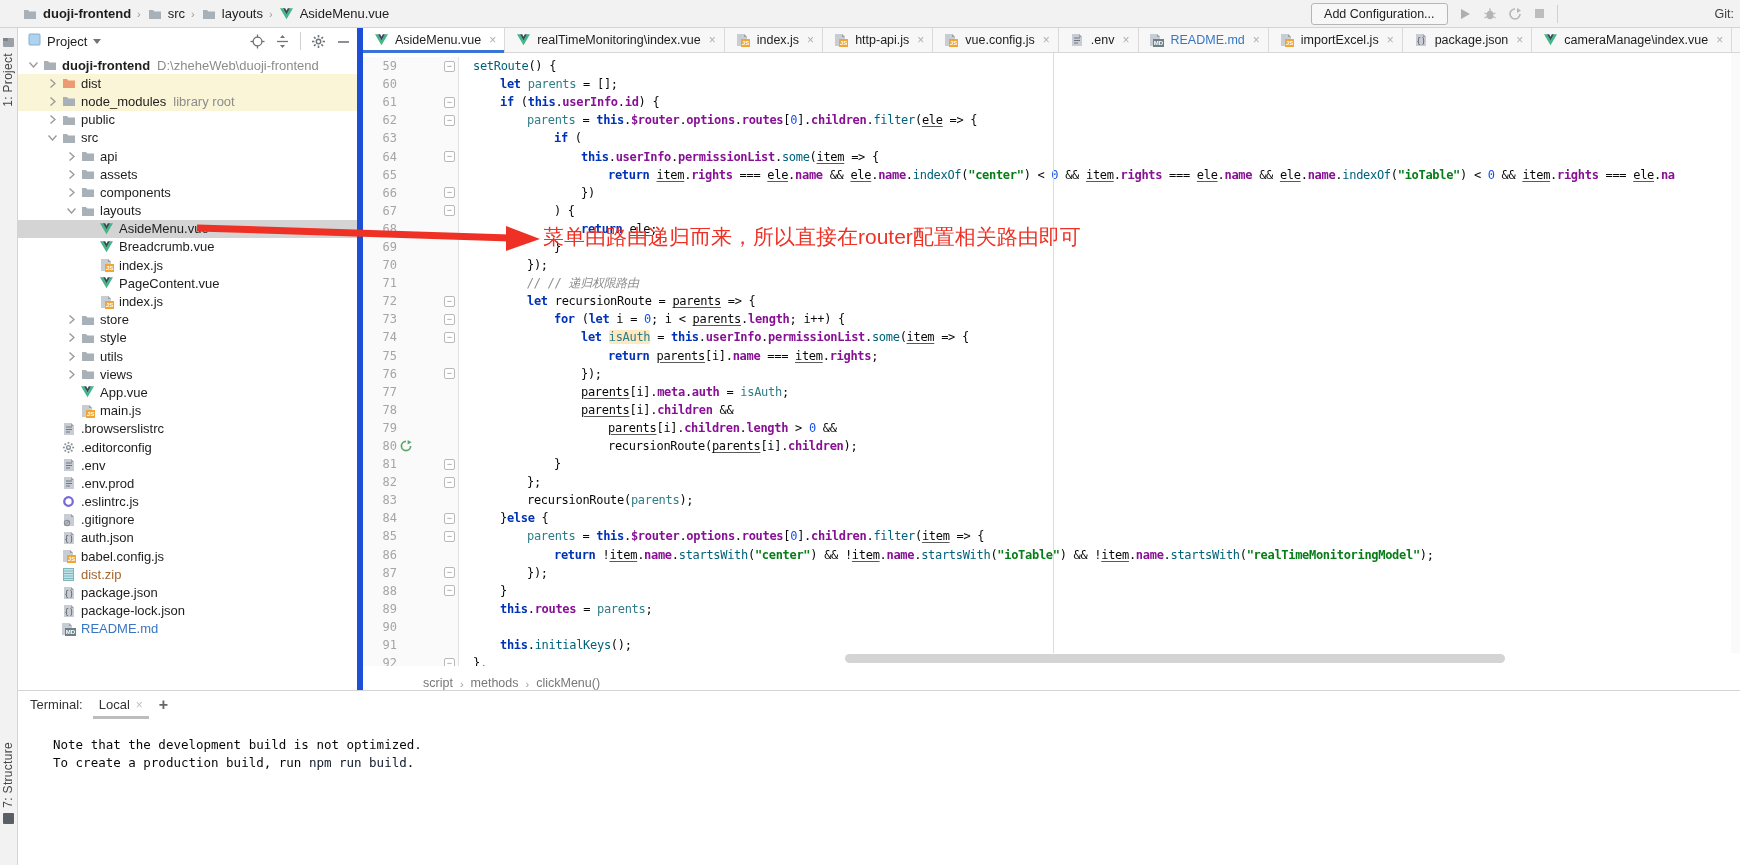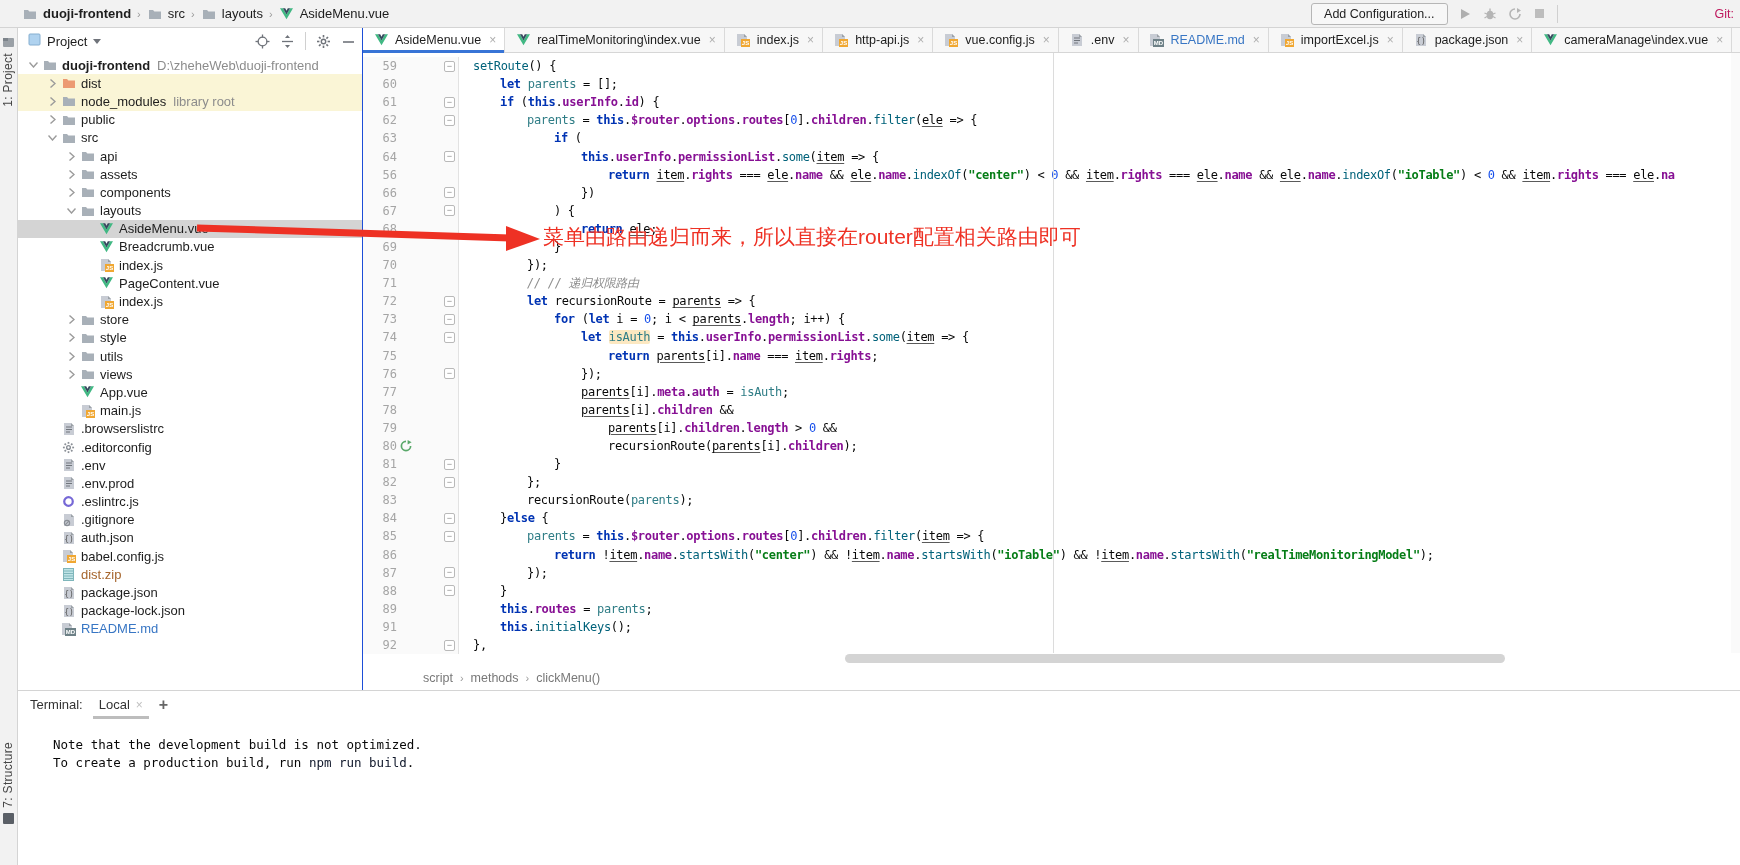--- a/index.html
+++ b/index.html
@@ -10,31 +10,31 @@
   
   #toolbar { left:0; top:0; width:1740px; height:28px; background:#f2f2f2; border-bottom:1px solid #d4d4d4; display:flex; align-items:center; }
   #crumbs { display:flex; align-items:center; padding-left:22px; gap:4px; }
   .crumb { display:flex; align-items:center; gap:5px; }
   .crumb-sep { color:#9a9a9a; font-size:11px; padding:0 2px; }
   .crumb.bold span.lbl { font-weight:bold; }
   #toolbar-right { margin-left:auto; display:flex; align-items:center; gap:9px; padding-right:6px; }
   #add-config { border:1px solid #b6b6b6; background:#f7f7f7; border-radius:3px; font-size:12.5px; color:#1d1d1d; padding:3px 12px; font-family:"Liberation Sans",sans-serif; }
   .tb-ico { width:16px; height:16px; display:inline-flex; align-items:center; justify-content:center; }
   .tb-sep { width:1px; height:18px; background:#d0d0d0; }
-  #git-label { font-size:12.5px; color:#be185d; padding-left:148px; white-space:nowrap; }
+  #git-label { font-size:12.5px; color:#404040; padding-left:148px; white-space:nowrap; }
 
   
   #stripe { left:0; top:28px; width:18px; height:837px; background:#f2f2f2; border-right:1px solid #d4d4d4; }
   .vtext { writing-mode:vertical-rl; transform:rotate(180deg); font-size:12px; color:#454545; letter-spacing:.3px; }
   #stripe-top { position:absolute; left:1px; top:8px; display:flex; flex-direction:column; align-items:center; gap:4px; }
   #stripe-bottom { position:absolute; left:1px; bottom:40px; display:flex; flex-direction:column; align-items:center; gap:4px; }
   .stripe-ico { width:13px; height:13px; }
 
   
-  #project { left:18px; top:28px; width:345px; height:662px; background:#ffffff; border-right:1px solid #1d4ed8; overflow:hidden; }
+  #project { left:18px; top:28px; width:345px; height:662px; background:#ffffff; border-right:6px solid #1d4ed8; overflow:hidden; }
   #project-header { height:26px; display:flex; align-items:center; padding:0 6px 0 10px; }
   #project-title { display:flex; align-items:center; gap:6px; font-size:13px; }
   #project-header .hdr-icons { margin-left:auto; display:flex; align-items:center; gap:10px; color:#6f737a; }
   .hicon { width:15px; height:15px; display:inline-flex; }
   #tree { position:absolute; top:28px; left:0; right:0; }
   .trow { height:18.2px; display:flex; align-items:center; white-space:nowrap; font-size:13px; }
   .trow .arr { width:15px; display:inline-flex; justify-content:center; color:#9b9b9b; flex:none; }
   .trow .fic { width:17px; display:inline-flex; justify-content:center; flex:none; }
   .trow .lbl { padding-left:4px; }
   .trow .hint { padding-left:7px; color:#8c8c8c; }
@@ -59,21 +59,21 @@
   .s-kw{color:#0033b3;font-weight:bold} .s-pl{color:#080808} .s-mem{color:#871094;font-weight:600}
   .s-fn{color:#00627a} .s-str{color:#067d17;font-weight:bold} .s-num{color:#1750eb}
   .s-com{color:#8c8c8c;font-style:italic} .s-var{color:#2f7d86}
   .s-param{color:#080808;text-decoration:underline;text-underline-offset:2px;text-decoration-color:#5a5a5a}
   .s-hl{color:#2f7d86;background:#fce8c1;border-radius:2px}
   #margin-guide { left:1053px; top:53px; width:1px; height:600px; background:#dcdcdc; }
   #hscroll { left:845px; top:654px; width:660px; height:9px; background:#d4d4d4; border-radius:5px; }
   #vscroll { left:1731px; top:53px; width:9px; height:600px; background:#fafafa; }
 
   
-  #status-bc { left:363px; top:666px; width:1377px; height:24px; background:#ffffff; display:flex; align-items:center; padding-left:60px; gap:7px; color:#787878; font-size:12.5px; }
+  #status-bc { left:363px; top:666px; width:1377px; height:24px; background:#ffffff; display:flex; align-items:flex-end; padding-left:60px; gap:7px; color:#787878; font-size:12.5px; }
   #status-bc .sep { color:#9a9a9a; font-size:11px; }
 
   
   #terminal { left:18px; top:690px; width:1722px; height:175px; background:#ffffff; border-top:1px solid #d4d4d4; }
   #term-head { height:27px; display:flex; align-items:center; padding-left:12px; gap:14px; }
   #term-label { color:#333; }
   #term-tab { position:relative; display:flex; align-items:center; gap:6px; color:#333; padding:5px 2px; }
   #term-tab::after { content:""; position:absolute; left:-4px; right:-4px; bottom:-2px; height:3px; background:#bdbdbd; }
   #term-tab .x { color:#c0c0c0; font-size:12px; }
   #term-plus { color:#666; font-size:16px; font-weight:bold; }
@@ -874,21 +874,21 @@
       </div>
       <div class="cline">
         <div class="gut">
           <span class="num">64</span>
           <span class="fold">−</span>
         </div>
         <div class="codecell" style="padding-left: 122px;"><span class="s-kw">this</span><span class="s-pl">.</span><span class="s-mem">userInfo</span><span class="s-pl">.</span><span class="s-mem">permissionList</span><span class="s-pl">.</span><span class="s-fn">some</span><span class="s-pl">(</span><span class="s-param">item</span><span class="s-pl"> =&gt; {</span></div>
       </div>
       <div class="cline">
         <div class="gut">
-          <span class="num">56</span>
+          <span class="num">65</span>
         </div>
         <div class="codecell" style="padding-left: 149px;"><span class="s-kw">return </span><span class="s-param">item</span><span class="s-pl">.</span><span class="s-mem">rights</span><span class="s-pl"> === </span><span class="s-param">ele</span><span class="s-pl">.</span><span class="s-mem">name</span><span class="s-pl"> &amp;&amp; </span><span class="s-param">ele</span><span class="s-pl">.</span><span class="s-mem">name</span><span class="s-pl">.</span><span class="s-fn">indexOf</span><span class="s-pl">(</span><span class="s-str">"center"</span><span class="s-pl">) &lt; </span><span class="s-num">0</span><span class="s-pl"> &amp;&amp; </span><span class="s-param">item</span><span class="s-pl">.</span><span class="s-mem">rights</span><span class="s-pl"> === </span><span class="s-param">ele</span><span class="s-pl">.</span><span class="s-mem">name</span><span class="s-pl"> &amp;&amp; </span><span class="s-param">ele</span><span class="s-pl">.</span><span class="s-mem">name</span><span class="s-pl">.</span><span class="s-fn">indexOf</span><span class="s-pl">(</span><span class="s-str">"ioTable"</span><span class="s-pl">) &lt; </span><span class="s-num">0</span><span class="s-pl"> &amp;&amp; </span><span class="s-param">item</span><span class="s-pl">.</span><span class="s-mem">rights</span><span class="s-pl"> === </span><span class="s-param">ele</span><span class="s-pl">.</span><span class="s-mem">na</span></div>
       </div>
       <div class="cline">
         <div class="gut">
           <span class="num">66</span>
           <span class="fold">−</span>
         </div>
         <div class="codecell" style="padding-left: 122px;"><span class="s-pl">})</span></div>
       </div>
@@ -1039,20 +1039,26 @@
           <span class="num">88</span>
           <span class="fold">−</span>
         </div>
         <div class="codecell" style="padding-left: 41px;"><span class="s-pl">}</span></div>
       </div>
       <div class="cline">
         <div class="gut">
           <span class="num">89</span>
         </div>
         <div class="codecell" style="padding-left: 41px;"><span class="s-kw">this</span><span class="s-pl">.</span><span class="s-mem">routes</span><span class="s-pl"> = </span><span class="s-var">parents</span><span class="s-pl">;</span></div>
+      </div>
+      <div class="cline">
+        <div class="gut">
+          <span class="num">90</span>
+        </div>
+        <div class="codecell" style="padding-left: 14px;"></div>
       </div>
       <div class="cline">
         <div class="gut">
           <span class="num">91</span>
         </div>
         <div class="codecell" style="padding-left: 41px;"><span class="s-kw">this</span><span class="s-pl">.</span><span class="s-fn">initialKeys</span><span class="s-pl">();</span></div>
       </div>
       <div class="cline">
         <div class="gut">
           <span class="num">92</span>

